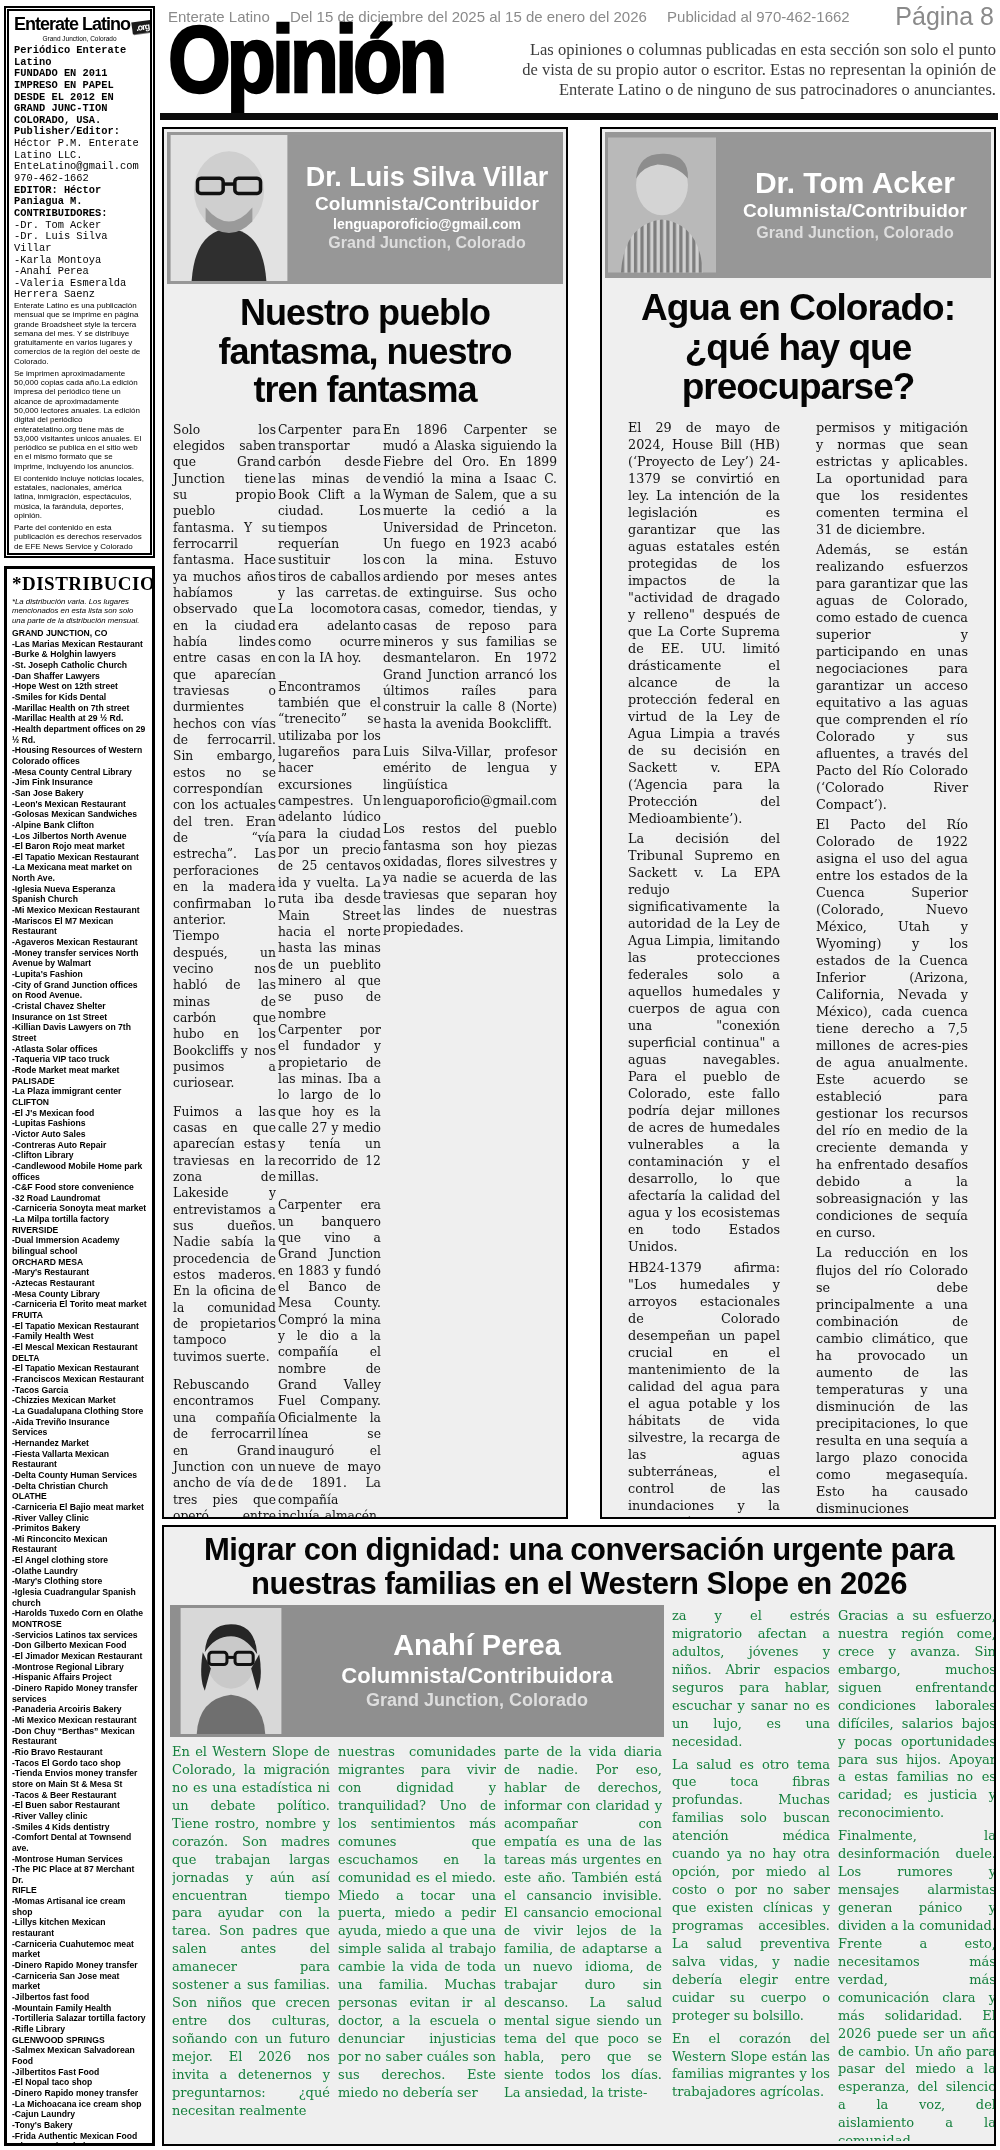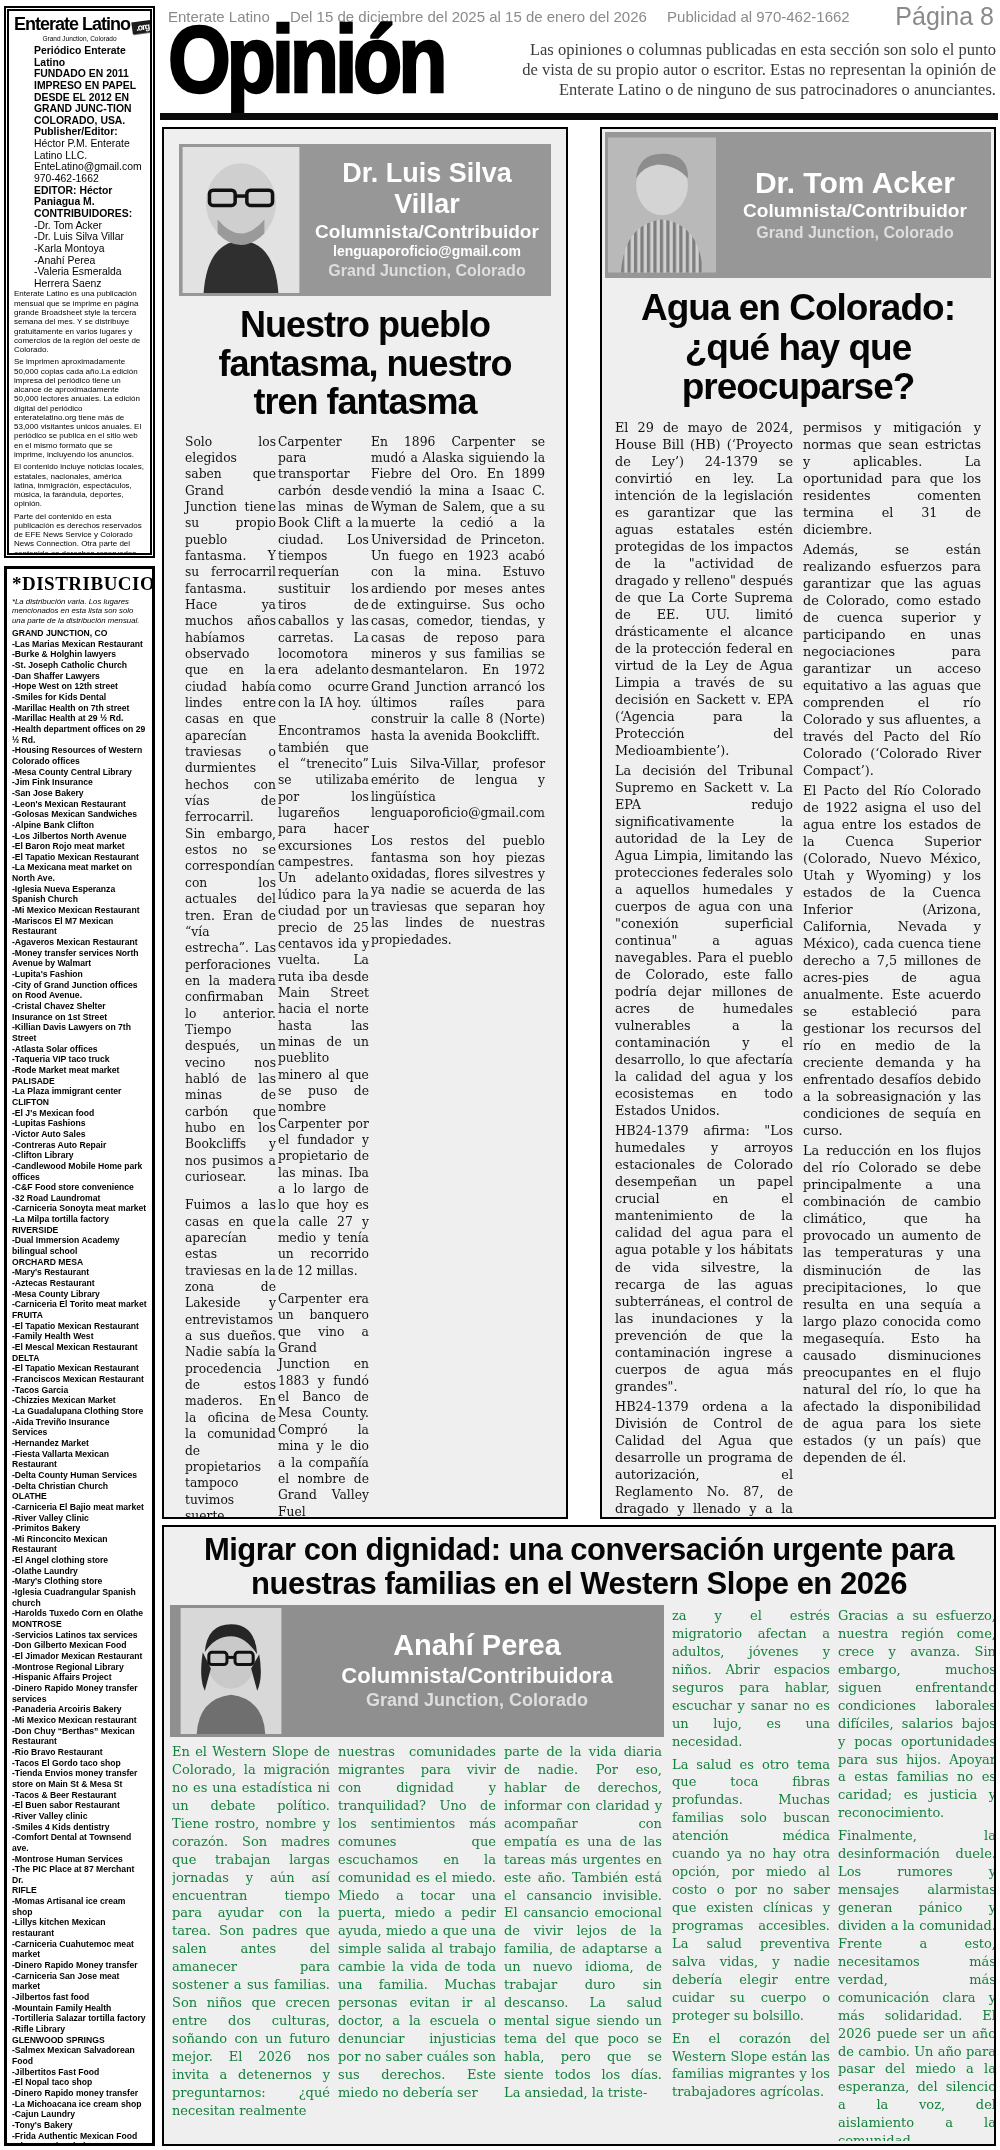--- a/index.html
+++ b/index.html
@@ -5,58 +5,58 @@
   html,body{margin:0;padding:0;background:#fff;}
   .page{position:relative;width:1000px;height:2150px;background:#fff;overflow:hidden;
         font-family:"Liberation Sans",sans-serif;color:#000;}
   
   .sidebar-box1{position:absolute;left:4px;top:6px;width:151px;height:552px;border:5px double #000;
                 background:#fff;padding:3px 5px;box-sizing:border-box;overflow:hidden;}
   .logo-title{font-size:18px;font-weight:900;letter-spacing:-1px;white-space:nowrap;text-align:center;}
   .logo-badge{display:inline-block;background:#1c1c1c;color:#fff;font-size:9px;font-weight:bold;
               padding:1px 4px;margin-left:2px;transform:rotate(-8deg);box-shadow:1px 1px 0 #777;}
   .logo-sub{text-align:center;font-size:6.5px;margin:0 0 3px;}
-  .mast-lines div{font-family:Liberation Sans, sans-serif;font-weight:bold;font-size:10.4px;line-height:1.12;margin-left:20px;}
+  .mast-lines div{font-family:Liberation Mono, monospace;font-weight:bold;font-size:10.4px;line-height:1.12;}
   .mast-lines div.n{font-weight:normal;}
   .about p{font-size:8px;line-height:1.16;margin:0 0 3px;}
   .sidebar-box2{position:absolute;left:4px;top:566px;width:151px;height:1580px;border:3px solid #000;
                 background:#fff;padding:4px 5px;box-sizing:border-box;overflow:hidden;}
   .dist-title{font-family:"Liberation Serif",serif;font-weight:bold;font-size:19px;letter-spacing:0.5px;}
   .dist-note{font-size:7.8px;font-style:italic;line-height:1.2;margin:2px 0 3px;}
   .dist-list div{font-size:8.6px;font-weight:bold;line-height:1.24;}
   
   .main{position:absolute;left:160px;top:0;width:838px;height:2150px;}
   .mh-topline{position:absolute;top:8px;left:8px;color:#8a8a8a;font-size:15px;white-space:nowrap;}
   .mh-topline span{margin-right:16px;}
   .page-num{position:absolute;right:4px;top:2px;font-size:25px;color:#8a8a8a;}
   .opinion{position:absolute;left:8px;top:14px;font-size:95px;line-height:0.95;font-weight:900;
            letter-spacing:-5px;color:#000;-webkit-text-stroke:2.5px #000;
            transform:scaleX(0.85);transform-origin:left top;}
   .mh-disclaimer{position:absolute;right:2px;top:40px;width:480px;text-align:right;
                  font-family:"Liberation Serif",serif;font-size:16.5px;line-height:1.22;color:#3c3c3c;}
   .mh-bar{position:absolute;left:0;top:113px;width:838px;height:7px;background:#0b0b0b;}
   
   .art{border:2px solid #000;background:#efefef;box-sizing:border-box;position:absolute;overflow:hidden;}
-  .art-left{left:2px;top:127px;width:406px;height:1392px;padding:15px;}
+  .art-left{left:2px;top:127px;width:406px;height:1392px;padding:3px;}
   .art-right{left:440px;top:127px;width:396px;height:1392px;padding:3px;}
   .byline-box{background:#979797;display:flex;align-items:center;gap:6px;padding:3px;}
   .byline-text{flex:1;text-align:center;color:#fff;}
   .byline-name{font-size:27px;font-weight:bold;line-height:1.15;}
   .art-right .byline-name{font-size:30px;}
   .byline-role{font-size:19px;font-weight:bold;line-height:1.2;}
   .byline-email{font-size:14px;font-weight:bold;line-height:1.25;}
   .byline-loc{font-size:16px;font-weight:bold;color:#dedede;line-height:1.3;}
   .headline{font-weight:800;text-align:center;font-size:36px;line-height:1.07;letter-spacing:-1px;
             margin:10px 36px 8px;color:#050505;}
   .art-right .headline{margin:10px 10px 8px;font-size:37px;}
   .cols{display:flex;gap:2px;padding:4px 6px;}
   .col{flex:1;font-family:"DejaVu Serif",serif;font-size:12.3px;line-height:1.33;text-align:justify;color:#111;}
   .col p{margin:0 0 12px;}
   .art-right .col{font-size:12.8px;line-height:1.33;}
-  .art-right .col p{margin:0 4px 3px;}
+  .art-right .col p{margin:0 17px 3px;}
   
   .art-bottom{left:2px;top:1525px;width:834px;height:621px;}
   .bottom-headline{font-size:31px;font-weight:800;text-align:center;line-height:1.1;
                    letter-spacing:-0.5px;margin:6px 12px 2px;color:#050505;}
   .bottom-byline{position:absolute;left:6px;top:78px;width:494px;height:132px;background:#8f8f8f;
                  display:flex;align-items:center;gap:4px;padding:3px;box-sizing:border-box;}
   .bottom-byline .byline-name{font-size:29px;}
   .bottom-byline .byline-role{font-size:22px;}
   .bottom-byline .byline-loc{font-size:18px;}
   .bcol{position:absolute;width:158px;font-family:"DejaVu Serif",serif;font-size:13px;line-height:1.38;

